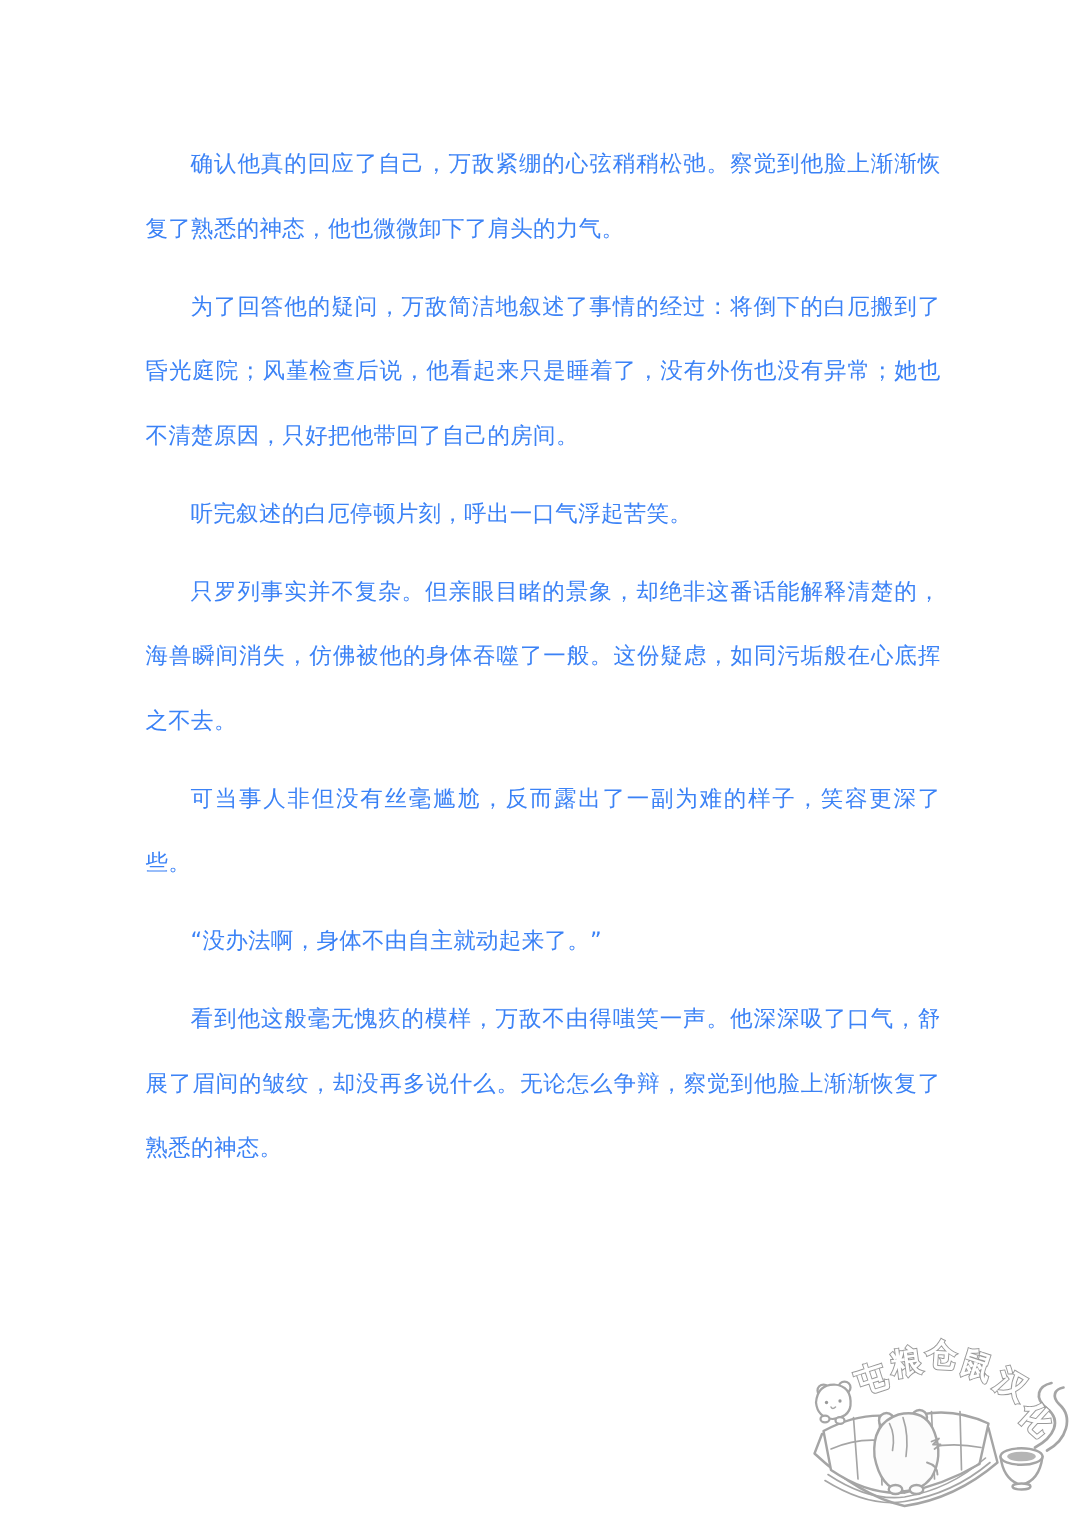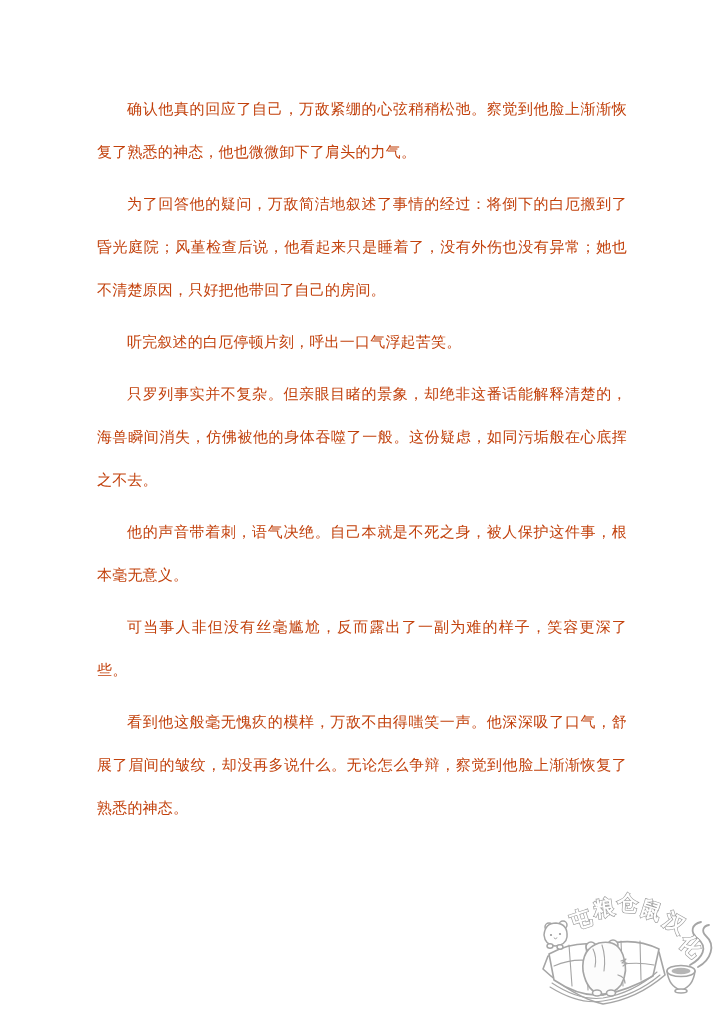--- a/index.html
+++ b/index.html
@@ -23,21 +23,21 @@
     position: absolute;
     left: 97px;
     top: 0;
     width: 530px;
     padding-top: 88px;
   }
   .content p {
     margin: 0 0 9px 0;
     font-size: 15px;
     line-height: 43px;
-    color: #c2410c;
+    color: #3b82f6;
     text-indent: 2em;
     text-align: justify;
     letter-spacing: 0.2px;
     font-weight: 400;
   }
   .watermark {
     position: absolute;
     left: 541px;
     top: 883px;
     width: 178px;
@@ -59,22 +59,22 @@
 </head>
 <body>
 
 <div class="page">
 
   <main class="content" id="paragraphs">
       <p>确认他真的回应了自己，万敌紧绷的心弦稍稍松弛。察觉到他脸上渐渐恢复了熟悉的神态，他也微微卸下了肩头的力气。</p>
       <p>为了回答他的疑问，万敌简洁地叙述了事情的经过：将倒下的白厄搬到了昏光庭院；风堇检查后说，他看起来只是睡着了，没有外伤也没有异常；她也不清楚原因，只好把他带回了自己的房间。</p>
       <p>听完叙述的白厄停顿片刻，呼出一口气浮起苦笑。</p>
       <p>只罗列事实并不复杂。但亲眼目睹的景象，却绝非这番话能解释清楚的，海兽瞬间消失，仿佛被他的身体吞噬了一般。这份疑虑，如同污垢般在心底挥之不去。</p>
-      <p>他的声音带着刺，语气决绝。自己本就是不死之身，被人保护这件事，根本毫无意义。</p>
       <p>可当事人非但没有丝毫尴尬，反而露出了一副为难的样子，笑容更深了些。</p>
+      <p>“没办法啊，身体不由自主就动起来了。”</p>
       <p>看到他这般毫无愧疚的模样，万敌不由得嗤笑一声。他深深吸了口气，舒展了眉间的皱纹，却没再多说什么。无论怎么争辩，察觉到他脸上渐渐恢复了熟悉的神态。</p>
     </main>
 
   <div class="watermark">
     <svg viewBox="0 0 178 130">
 
       <g fill="none" stroke="#9c9c9c" stroke-width="1.8" stroke-linecap="round">
         <path d="M149,82 C162,75 167,64 157,56 C148,49 151,41 160,39"></path>
         <path d="M157,84 C170,77 175,62 165,53 C160,48 162,43 168,42"></path>
       </g>

